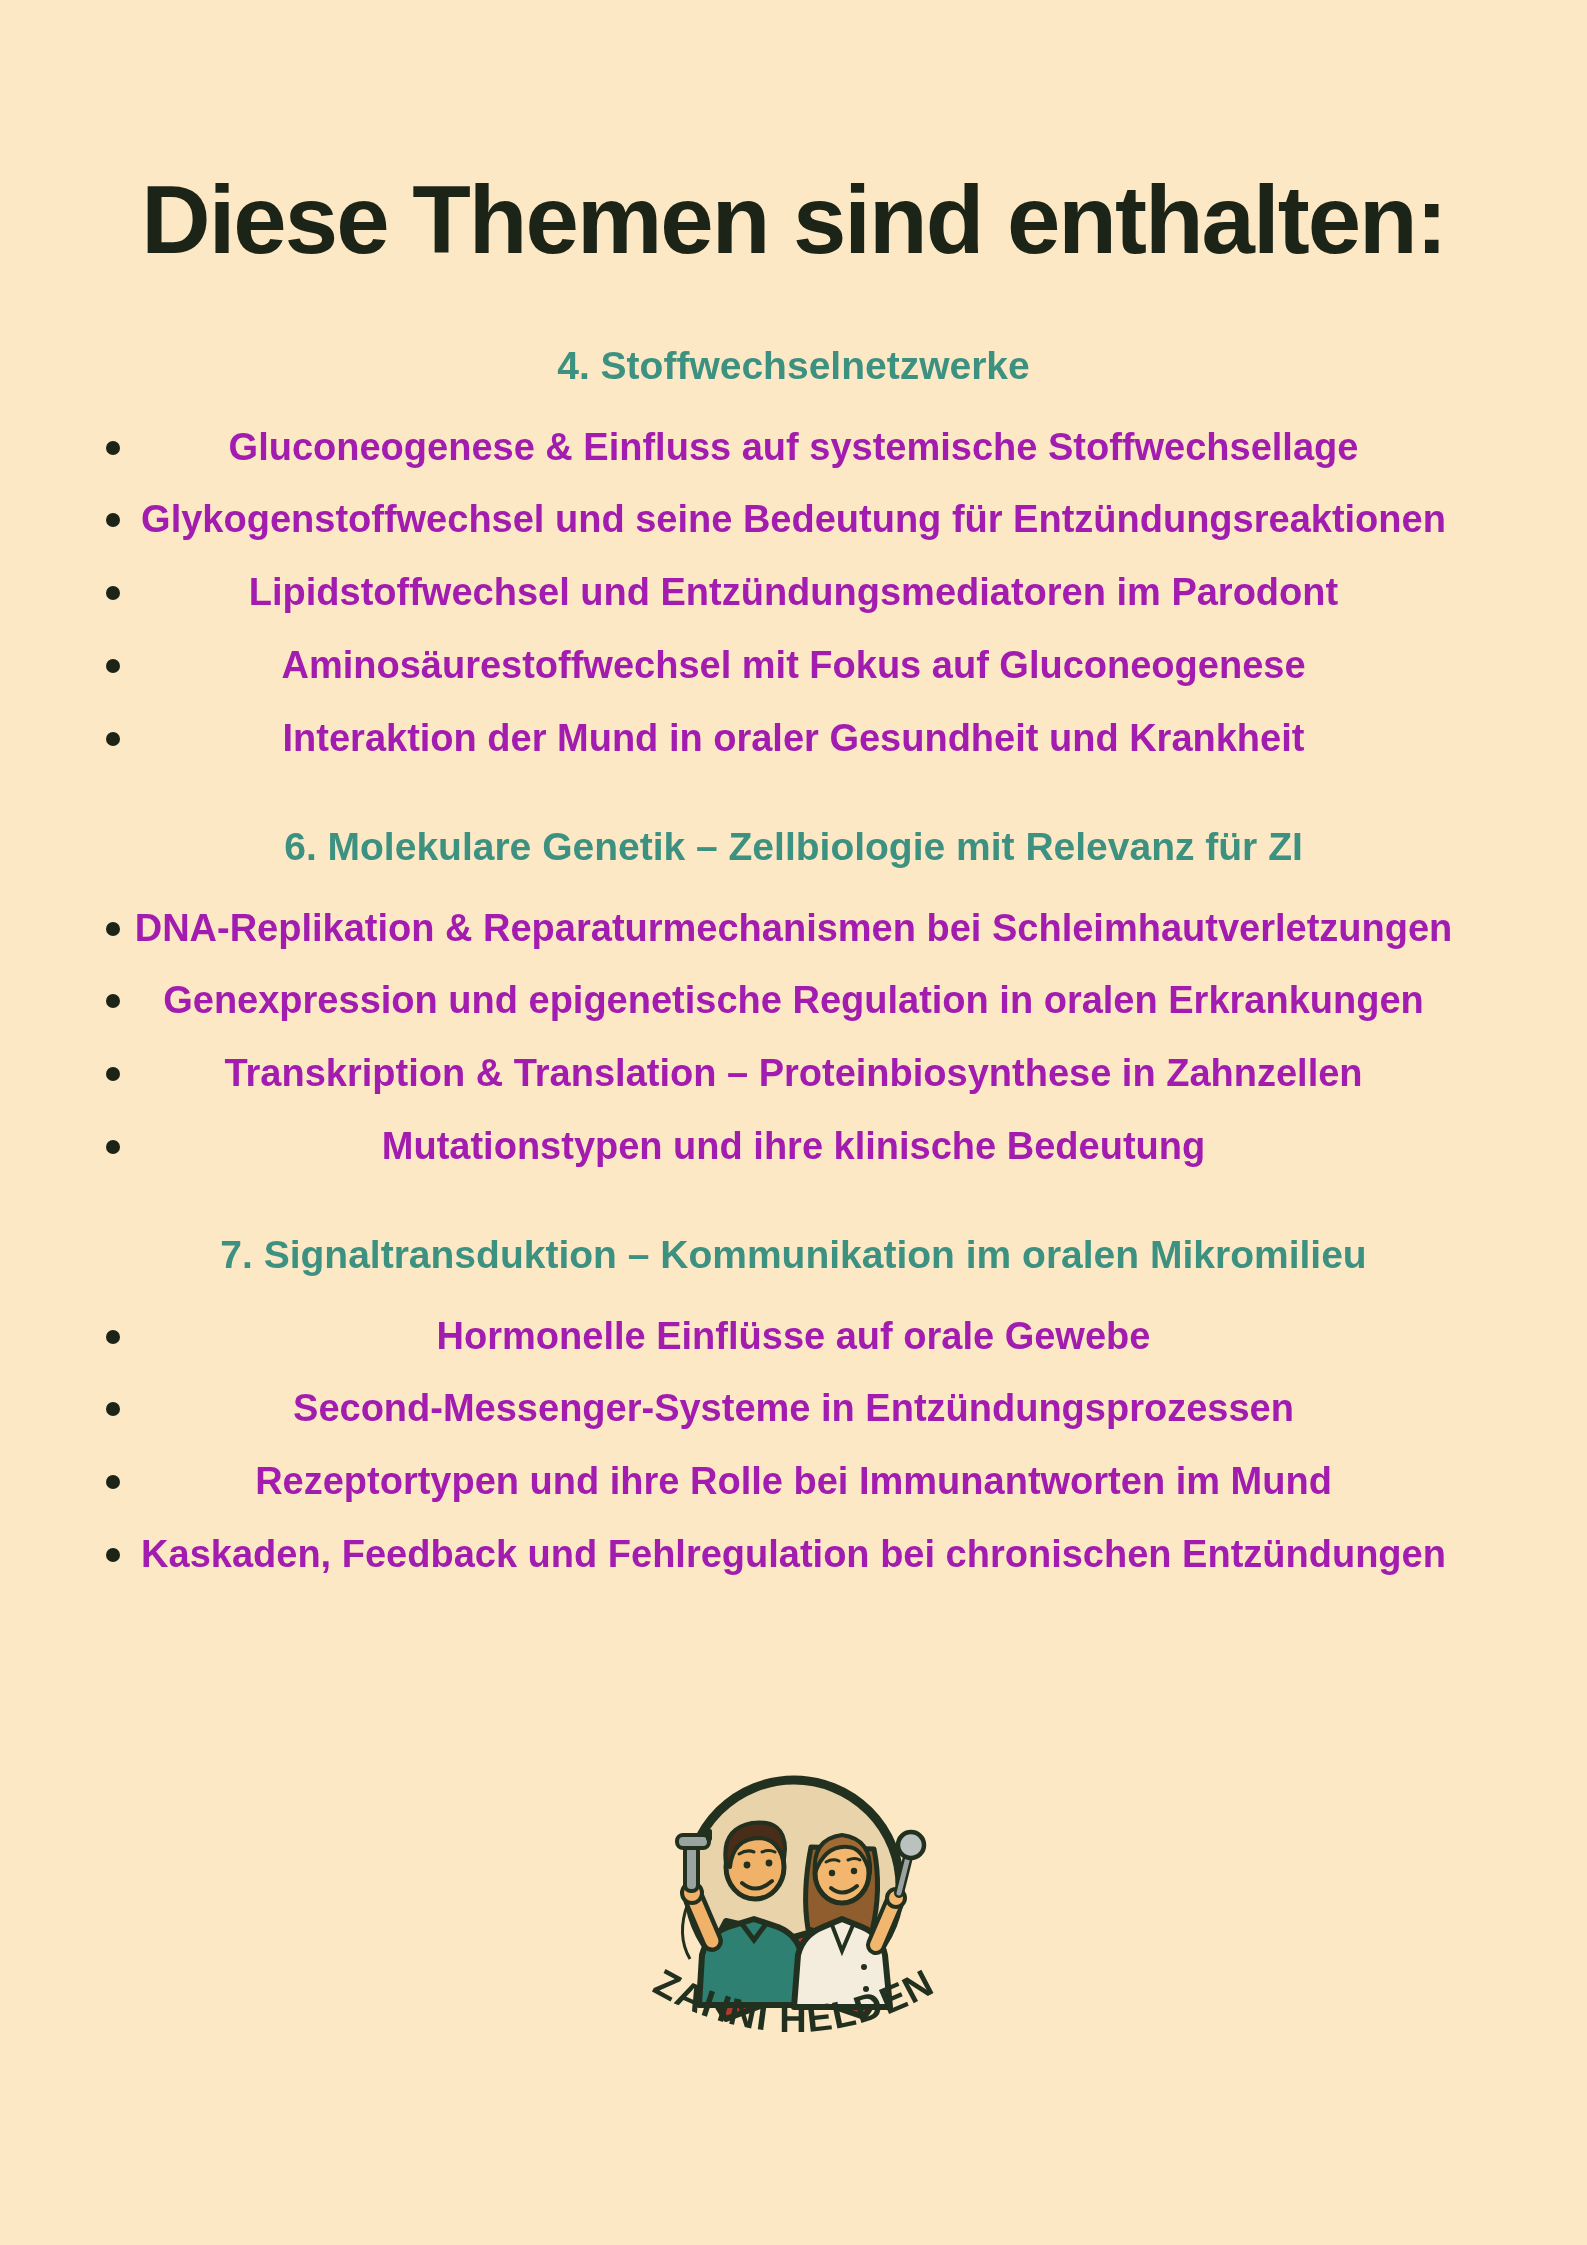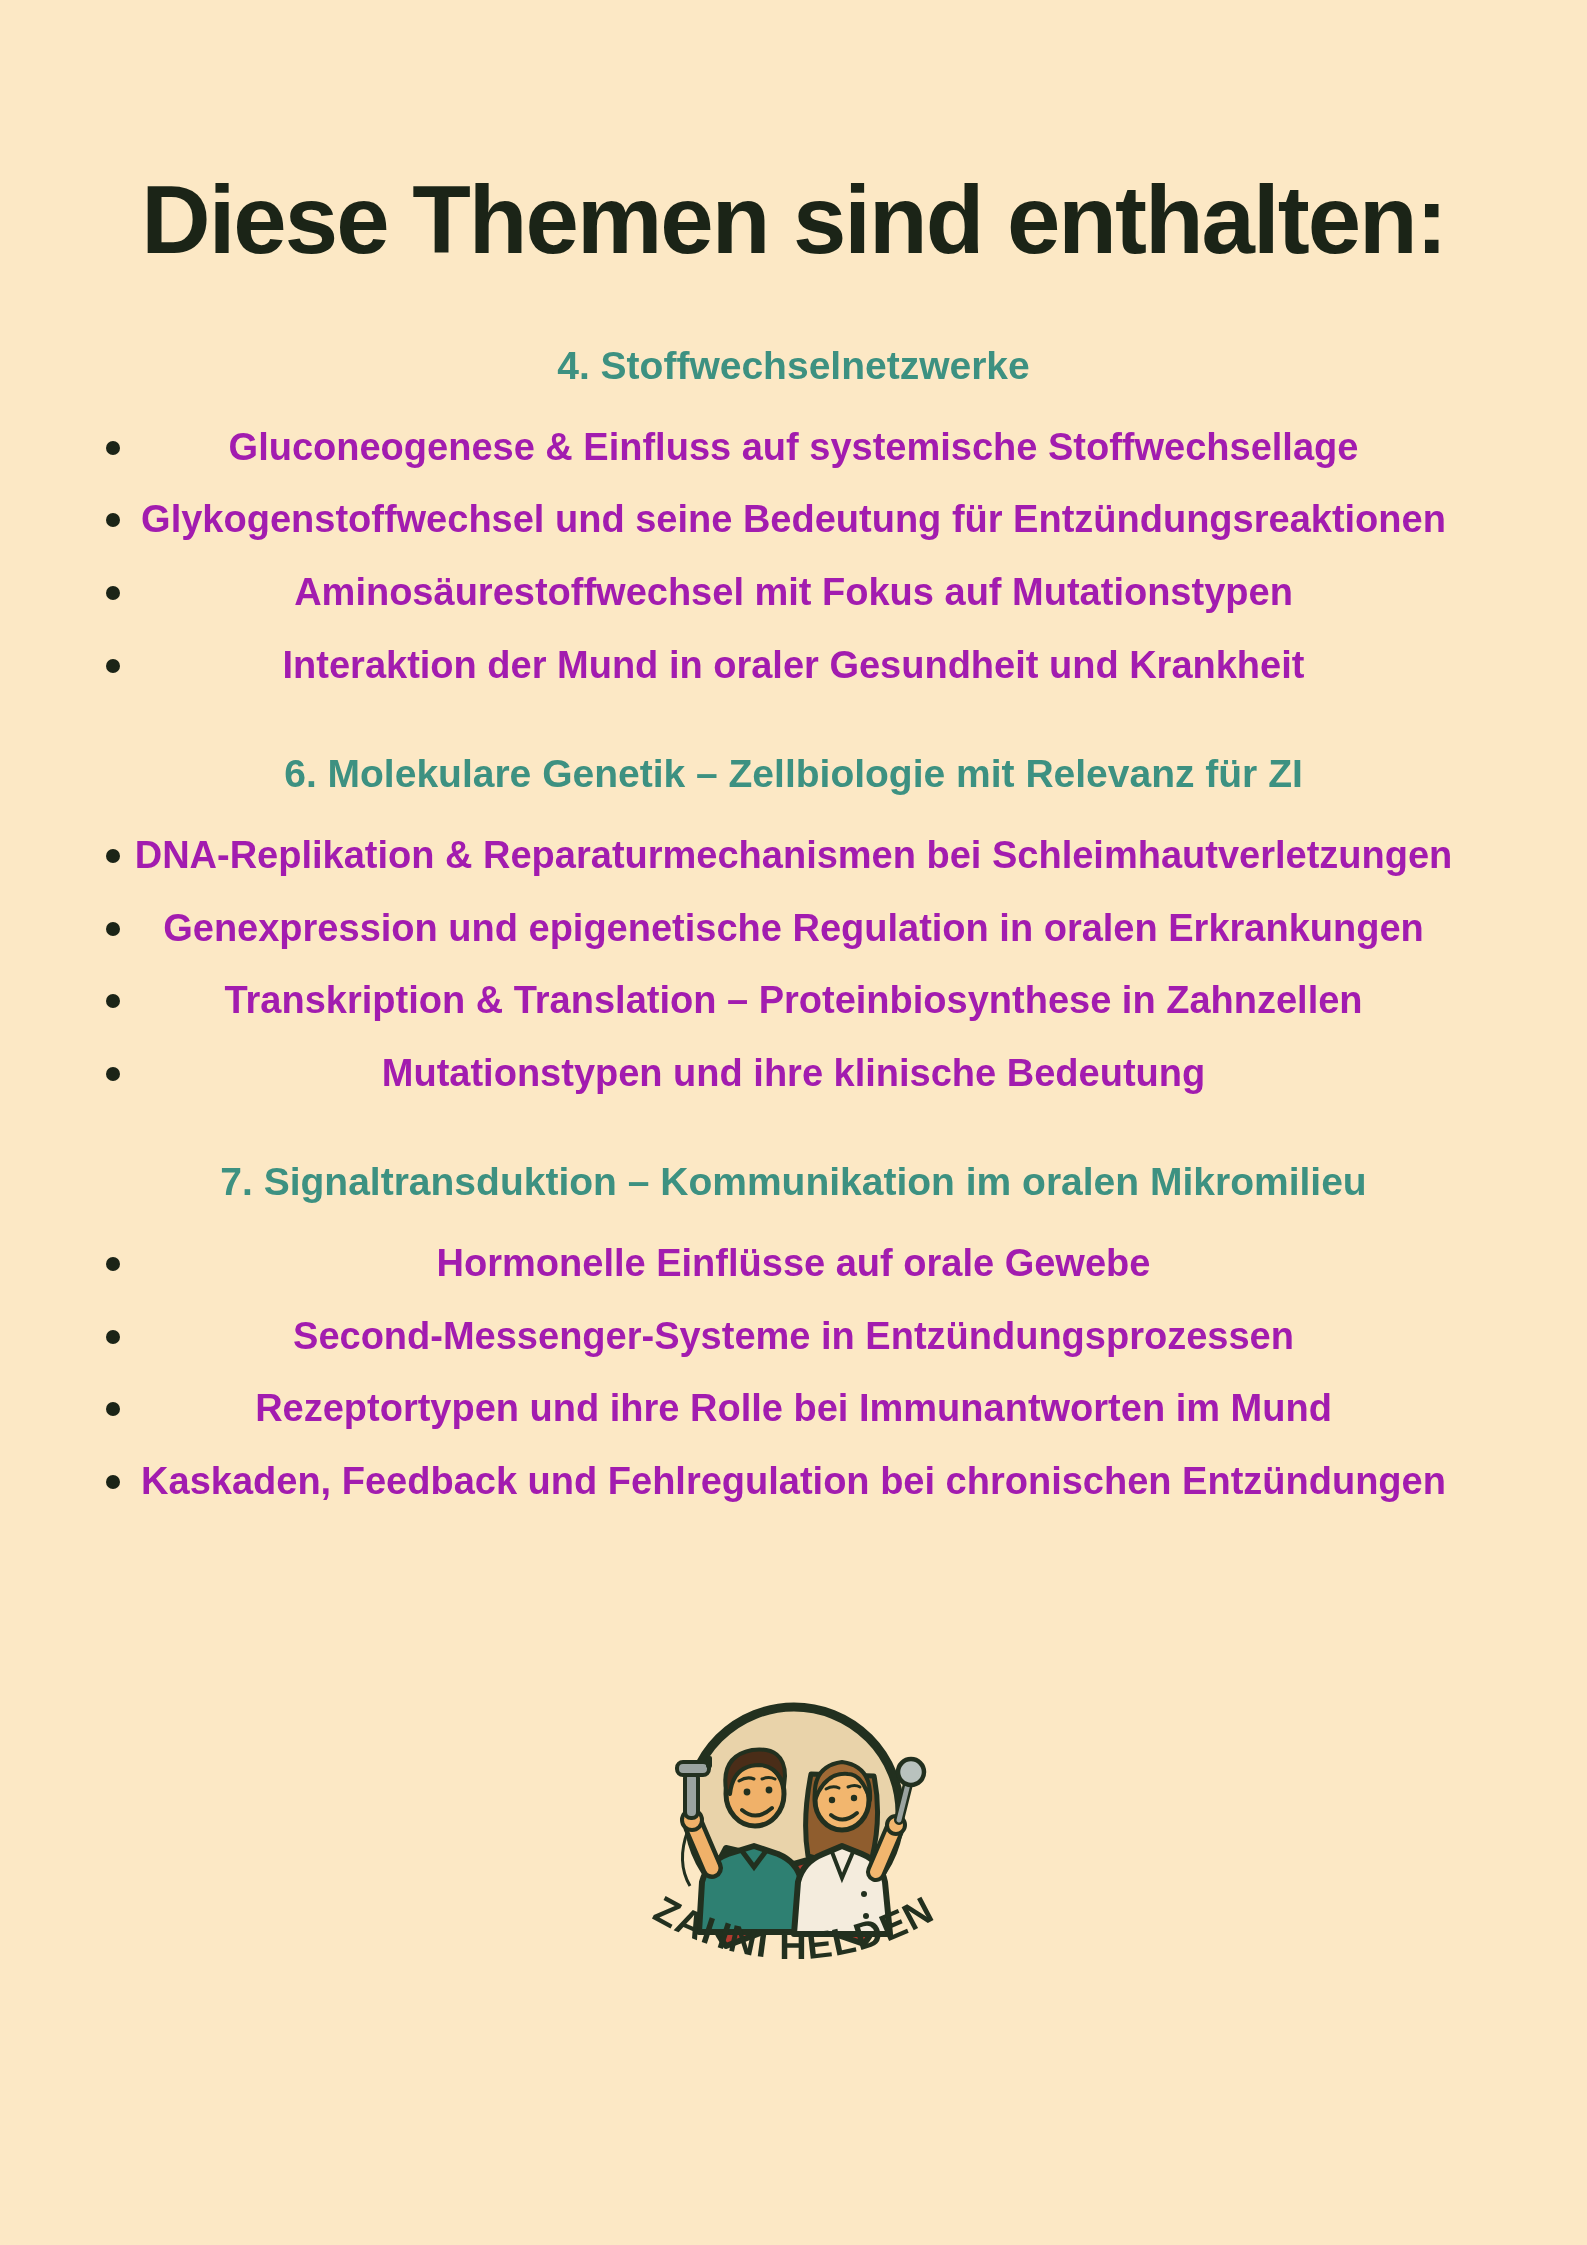--- a/index.html
+++ b/index.html
@@ -86,21 +86,25 @@
     <div class="bullet-row">
       <span class="bullet-dot"></span>
       <span class="bullet-text">Gluconeogenese &amp; Einfluss auf systemische Stoffwechsellage</span>
     </div>
     <div class="bullet-row">
       <span class="bullet-dot"></span>
       <span class="bullet-text">Glykogenstoffwechsel und seine Bedeutung für Entzündungsreaktionen</span>
     </div>
     <div class="bullet-row">
       <span class="bullet-dot"></span>
-      <span class="bullet-text">Aminosäurestoffwechsel mit Fokus auf Mutationstypen</span>
+      <span class="bullet-text">Lipidstoffwechsel und Entzündungsmediatoren im Parodont</span>
+    </div>
+    <div class="bullet-row">
+      <span class="bullet-dot"></span>
+      <span class="bullet-text">Aminosäurestoffwechsel mit Fokus auf Gluconeogenese</span>
     </div>
     <div class="bullet-row">
       <span class="bullet-dot"></span>
       <span class="bullet-text">Interaktion der Mund in oraler Gesundheit und Krankheit</span>
     </div>
   </div>
 
   <div class="section">
     <h2 class="section-heading">6. Molekulare Genetik – Zellbiologie mit Relevanz für ZI</h2>
     <div class="bullet-row">

